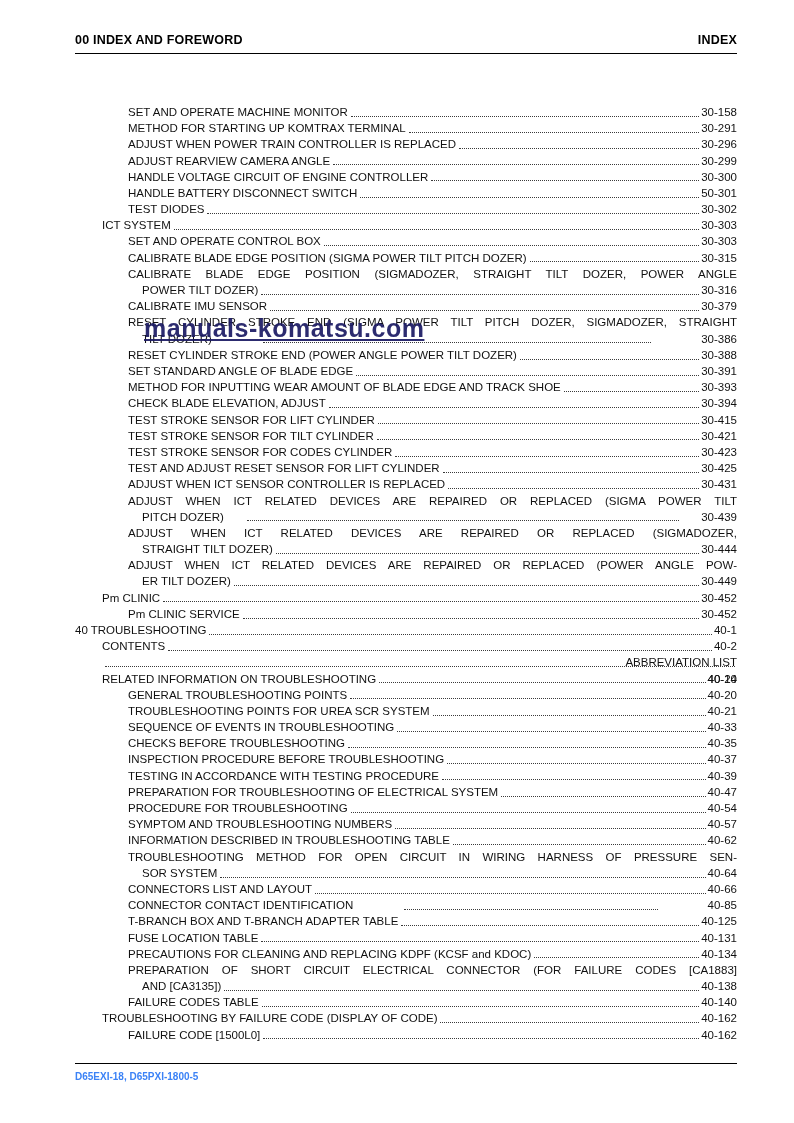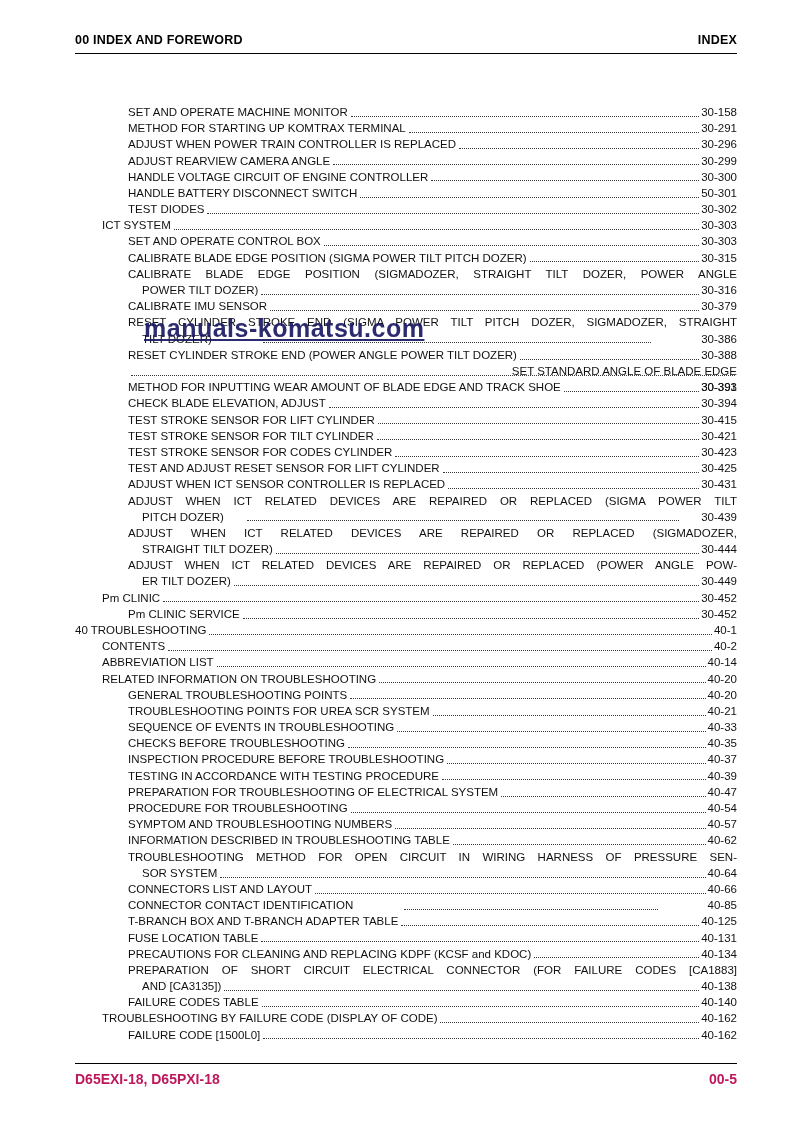--- a/index.html
+++ b/index.html
@@ -92,24 +92,24 @@
 
   
   .footer {
     position: absolute;
     left: 75px;
     right: 57px;
     top: 1063px;
     border-top: 1.6px solid #000;
     padding-top: 7px;
     display: flex;
-    justify-content: space-between;
-    font-size: 14px;
+    justify-content: flex-start;
+    font-size: 10px;
     font-weight: bold;
-    color: #be185d;
+    color: #3b82f6;
   }
 </style>
 </head>
 <body>
 
 <div class="page">
 
   <div class="header">
     <div class="header-row">
       <span>00 INDEX AND FOREWORD</span>
@@ -184,21 +184,21 @@
       <div class="toc-row" style="padding-left: 67px; gap: 48px;">
         <span class="toc-text">TILT DOZER)</span>
         <span class="dots"></span>
         <span class="pg">30-386</span>
       </div>
       <div class="toc-row" style="padding-left: 53px;">
         <span class="toc-text">RESET CYLINDER STROKE END (POWER ANGLE POWER TILT DOZER)</span>
         <span class="dots"></span>
         <span class="pg">30-388</span>
       </div>
-      <div class="toc-row" style="padding-left: 53px; flex-direction: column;">
+      <div class="toc-row" style="padding-left: 53px;">
         <span class="toc-text">SET STANDARD ANGLE OF BLADE EDGE</span>
         <span class="dots"></span>
         <span class="pg">30-391</span>
       </div>
       <div class="toc-row" style="padding-left: 53px;">
         <span class="toc-text">METHOD FOR INPUTTING WEAR AMOUNT OF BLADE EDGE AND TRACK SHOE</span>
         <span class="dots"></span>
         <span class="pg">30-393</span>
       </div>
       <div class="toc-row" style="padding-left: 53px;">
@@ -262,21 +262,21 @@
       <div class="toc-row" style="padding-left: 0px;">
         <span class="toc-text">40 TROUBLESHOOTING</span>
         <span class="dots"></span>
         <span class="pg">40-1</span>
       </div>
       <div class="toc-row" style="padding-left: 27px;">
         <span class="toc-text">CONTENTS</span>
         <span class="dots"></span>
         <span class="pg">40-2</span>
       </div>
-      <div class="toc-row" style="padding-left: 27px;">
+      <div class="toc-row" style="padding-left: 27px; flex-direction: column;">
         <span class="toc-text">ABBREVIATION LIST</span>
         <span class="dots"></span>
         <span class="pg">40-14</span>
       </div>
       <div class="toc-row" style="padding-left: 27px;">
         <span class="toc-text">RELATED INFORMATION ON TROUBLESHOOTING</span>
         <span class="dots"></span>
         <span class="pg">40-20</span>
       </div>
       <div class="toc-row" style="padding-left: 53px;">

